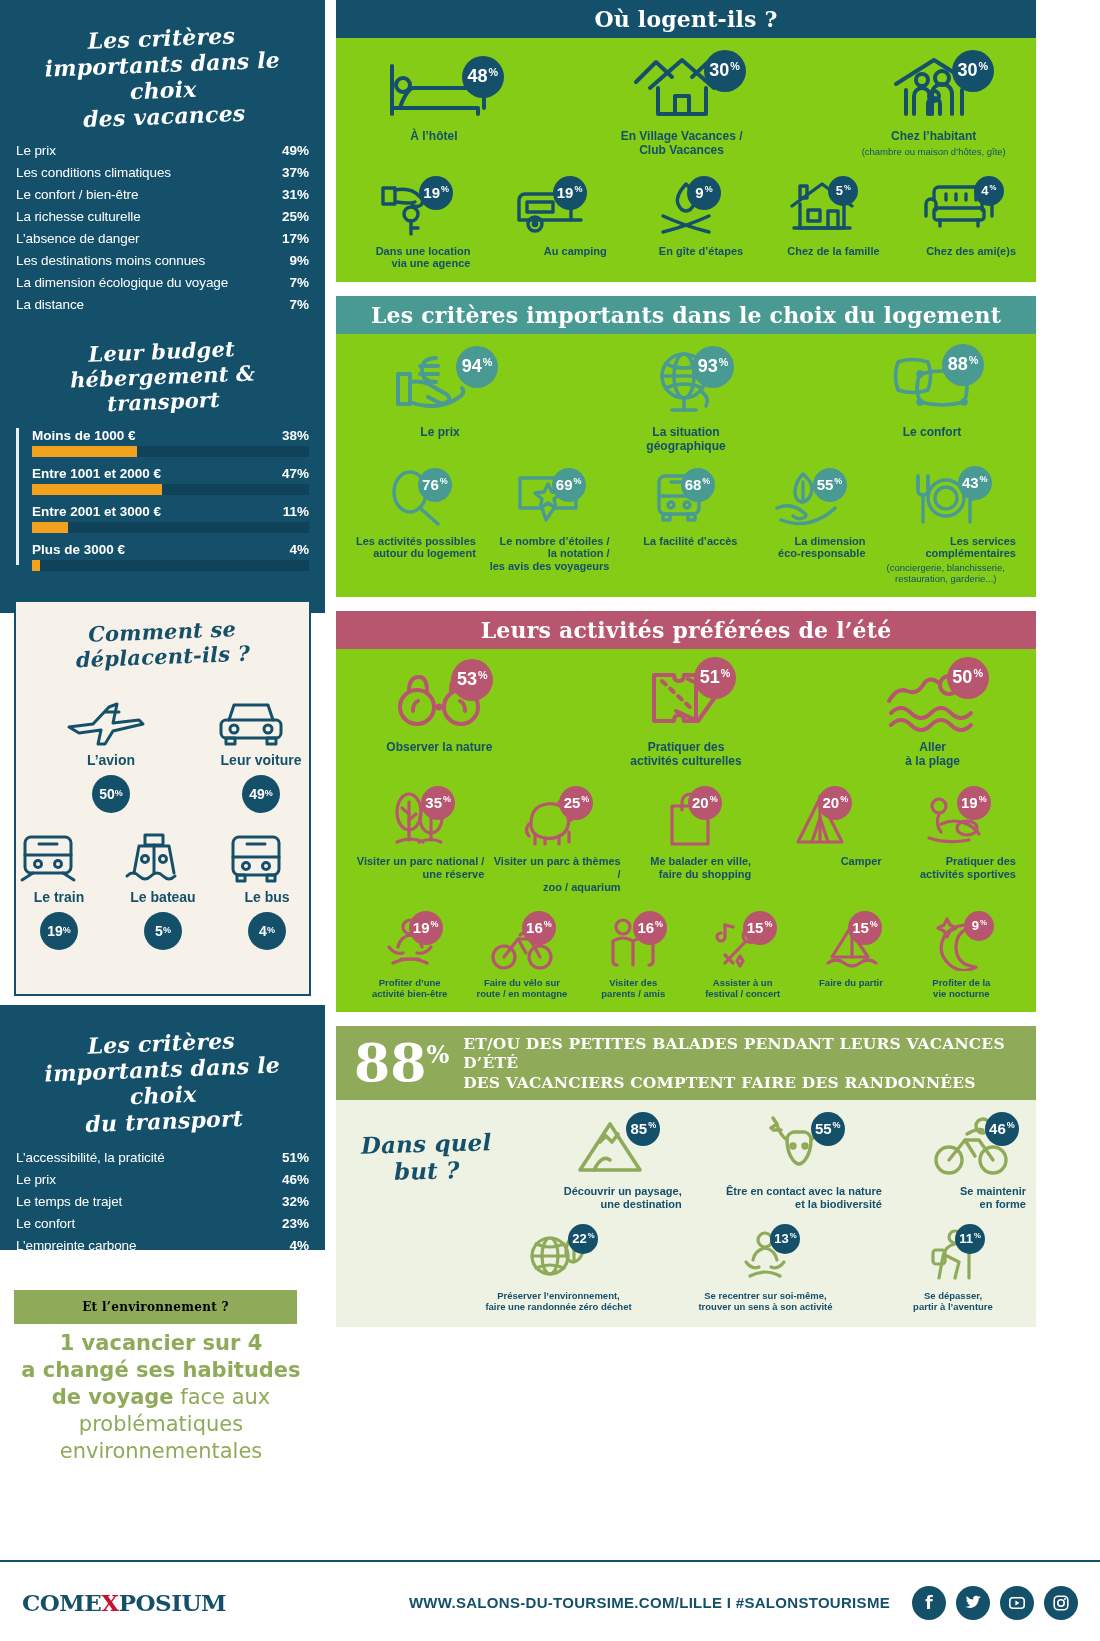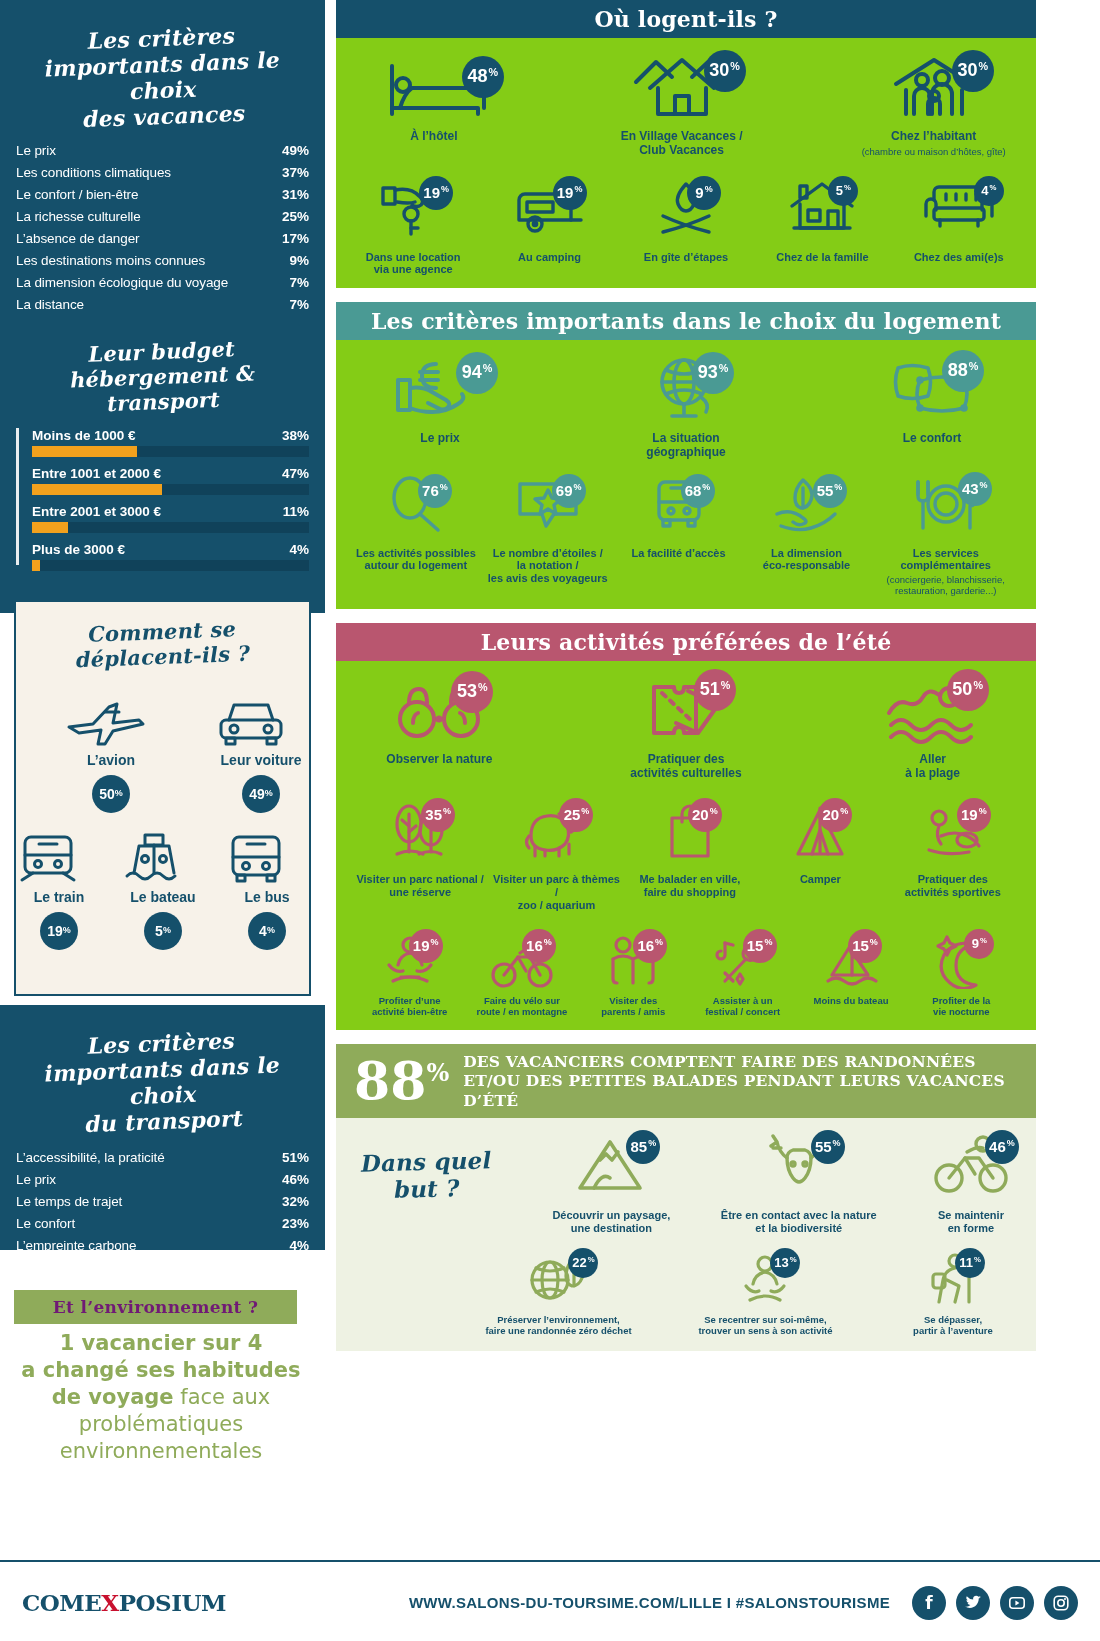--- a/index.html
+++ b/index.html
@@ -81,21 +81,21 @@
     line-height:1;
   }
   .badge sup{ font-size:9px; }
 
   
   .env-band{
     position:absolute; left:14px; top:1290px; width:283px; height:34px;
     background:#8fab5a; display:flex; align-items:center; justify-content:center;
   }
   .env-band span{
-    color:#701a75; font-weight:bold; font-size:17px;
+    color:#000000; font-weight:bold; font-size:12px;
     font-family:"DejaVu Serif", serif; letter-spacing:.3px;
   }
   .env-text{
     position:absolute; left:6px; top:1330px; width:310px;
     text-align:center; color:#8fab5a; font-size:21px; line-height:1.28;
     font-family:"DejaVu Sans", sans-serif; font-weight:normal;
   }
   .env-text b{ font-weight:bold; }
 
   
@@ -123,21 +123,21 @@
   .pct sup{ font-size:.6em; line-height:1; margin-left:1px; }
   .pct.navy{ background:#15506b; }
   .pct.teal{ background:#4a9a94; }
   .pct.rose{ background:#b9566f; }
   .pct.big{ width:42px; height:42px; font-size:18px; padding-top:11px; }
   .pct.mid{ width:34px; height:34px; font-size:15px; padding-top:9px; }
   .pct.sml{ width:30px; height:30px; font-size:13px; padding-top:8px; }
 
   .cap{ color:#15506b; font-weight:bold; line-height:1.15; }
   .cap.l1{ font-size:12px; margin-top:4px; }
-  .cap.l2{ font-size:11px; margin-top:9px; }
+  .cap.l2{ font-size:11px; margin-top:3px;text-align:right; }
   .cap.l3{ font-size:9.5px; margin-top:3px; }
 
   
   .green-band{
     background:#8fab5a; display:flex; align-items:center; padding:8px 18px; gap:14px;
   }
   .green-band .num{
     color:#fff; font-size:52px; font-weight:bold; line-height:.95;
     font-family:"DejaVu Serif", serif;
   }
@@ -978,21 +978,21 @@
                     <path d="M30 10 L10 42 H30"></path>
                 <path d="M30 18 L46 42 H30"></path>
                 <path d="M6 48 q8 -6 16 0 q8 6 16 0 q8 -6 16 0"></path>
                   </g>
                 </svg>
               <div class="pct rose mid" style="right:-2px; top:-4px;">
                   <span>15</span>
                   <sup>%</sup>
                 </div>
             </div>
-            <div class="cap l3">Moins du bateau</div>
+            <div class="cap l3">Faire du partir</div>
           </div>
           <div class="cell" style="width:112px">
             <div class="icon-wrap">
               <svg width="58" height="56" viewBox="0 0 58 56">
                   <g fill="none" stroke="#b9566f" stroke-width="3.2" stroke-linejoin="round" stroke-linecap="round">
                 <path d="M46 10 q-22 4 -22 22 q0 18 20 20 q-14 8 -26 -2 q-14 -12 -6 -28 q7 -14 34 -12Z"></path>
                 <path d="M12 10 l3 -6 l3 6 l6 3 l-6 3 l-3 6 l-3 -6 l-6 -3Z"></path>
                   </g>
                 </svg>
               <div class="pct rose sml" style="right:-4px; top:-4px;">
@@ -1003,22 +1003,22 @@
             <div class="cap l3">Profiter de la<br>vie nocturne</div>
           </div>
         </div>
       </div>
     </div>
 
     <div class="sec">
       <div class="green-band">
         <div class="num"><span>88</span><sup>%</sup></div>
         <div class="txt">
+          <div>ET/OU DES PETITES BALADES PENDANT LEURS VACANCES D’ÉTÉ</div>
           <div>DES VACANCIERS COMPTENT FAIRE DES RANDONNÉES</div>
-          <div>ET/OU DES PETITES BALADES PENDANT LEURS VACANCES D’ÉTÉ</div>
         </div>
       </div>
       <div class="green-body">
 
         <div class="row" style="gap:34px; align-items:flex-start;">
           <div class="cell" style="width:190px; padding-top:14px;">
             <div class="script-title navy-on-cream" style="font-size:23px; transform:rotate(-1.5deg);">Dans quel but ?</div>
           </div>
           <div class="cell" style="width:166px">
             <div class="icon-wrap">

